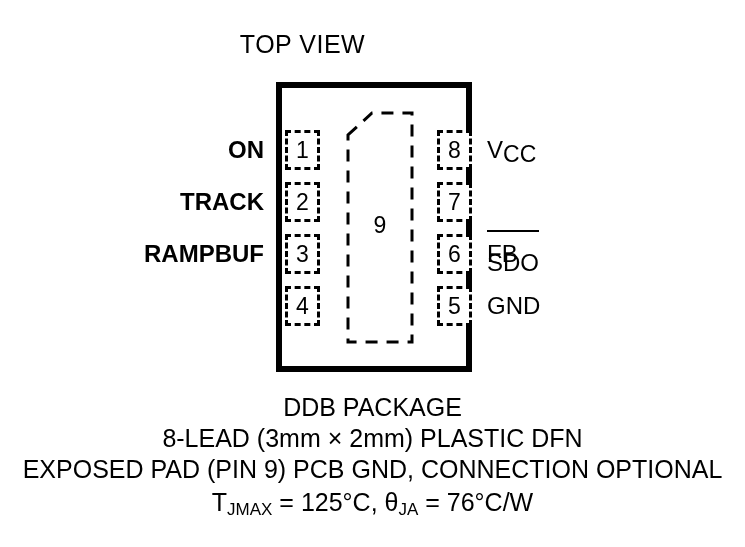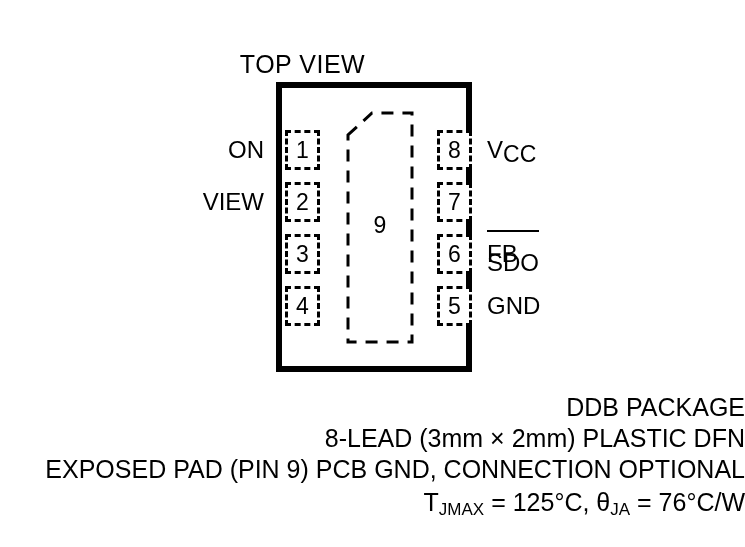--- a/index.html
+++ b/index.html
@@ -18,21 +18,20 @@
 
   
   #top-view-title {
     position: absolute;
     left: 0;
     top: 30px;
     width: 605px;
     text-align: center;
     font-size: 25px;
     letter-spacing: 0.5px;
-    margin-top: 20px;
   }
 
   
   #package-drawing {
     position: absolute;
     left: 0;
     top: 0;
     width: 745px;
     height: 547px;
   }
@@ -89,20 +88,21 @@
   
   .pin-label {
     position: absolute;
     font-size: 24px;
     line-height: 40px;
     white-space: nowrap;
   }
   .pin-label.left {
     right: 481px;      
     text-align: right;
+    font-weight: bold;
   }
   .pin-label.right {
     left: 487px;
     text-align: left;
   }
   .pin-label.lrow-1 { top: 130px; }
   .pin-label.lrow-2 { top: 182px; }
   .pin-label.lrow-3 { top: 234px; }
   .pin-label.lrow-4 { top: 286px; }
 
@@ -121,21 +121,21 @@
     line-height: 1.05;
     margin-top: 48px;
   }
 
   
   #caption-block {
     position: absolute;
     left: 0;
     top: 392px;
     width: 745px;
-    text-align: right;
+    text-align: center;
   }
   .caption-line {
     font-size: 25px;
     line-height: 31px;
     white-space: nowrap;
   }
   #caption-thermal {
     font-size: 25px;
     line-height: 34px;
     white-space: nowrap;
@@ -179,21 +179,22 @@
     <span>7</span>
   </div>
   <div class="pin-pad right pin-row-3">
     <span>6</span>
   </div>
   <div class="pin-pad right pin-row-4">
     <span>5</span>
   </div>
 
   <div class="pin-label left lrow-1">ON</div>
-  <div class="pin-label left lrow-2">VIEW</div>
+  <div class="pin-label left lrow-2">TRACK</div>
+  <div class="pin-label left lrow-3">RAMPBUF</div>
 
   <div class="pin-label right lrow-1">
     <span>V</span><span class="sub">CC</span>
   </div>
   <div class="pin-label right lrow-2">
     <span class="overline">SDO</span>
   </div>
   <div class="pin-label right lrow-3">FB</div>
   <div class="pin-label right lrow-4">GND</div>
 

